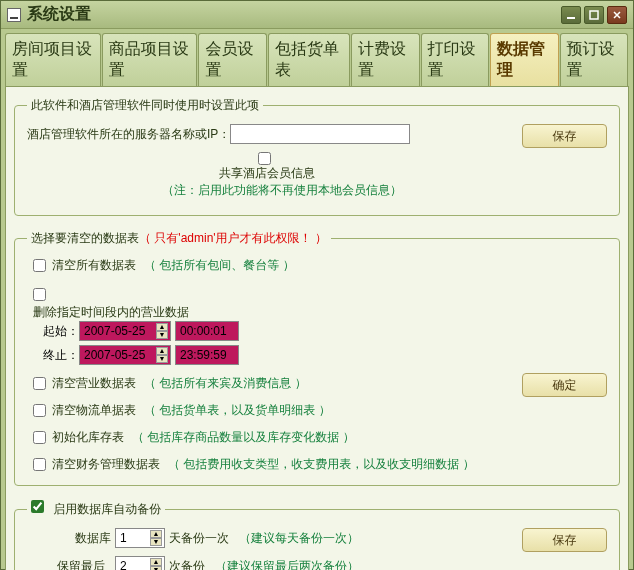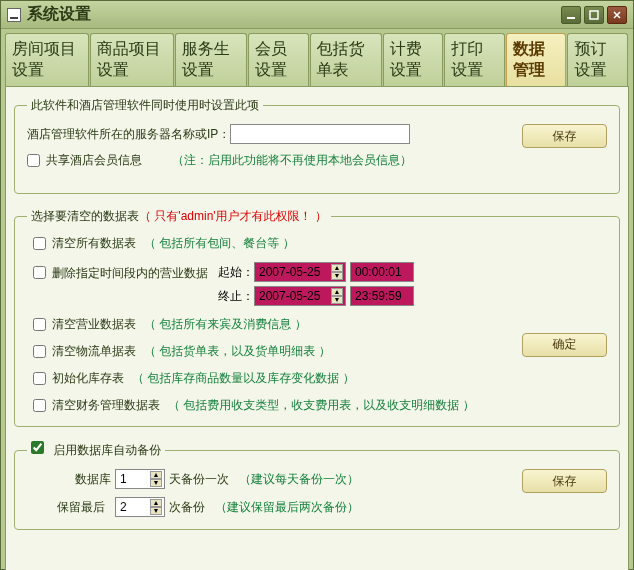--- a/index.html
+++ b/index.html
@@ -68,40 +68,39 @@
     <div class="win-btn close-btn">
         <svg viewBox="0 0 10 10">
           <path d="M2 2 L8 8 M8 2 L2 8" stroke="#fff" stroke-width="1.5"></path>
         </svg>
       </div>
   </div>
 
   <div class="tabs">
     <div class="tab">房间项目设置</div>
     <div class="tab">商品项目设置</div>
-    <div class="tab">服务生设置</div>
     <div class="tab">会员设置</div>
     <div class="tab">包括货单表</div>
     <div class="tab">计费设置</div>
     <div class="tab">打印设置</div>
     <div class="tab active">数据管理</div>
     <div class="tab">预订设置</div>
   </div>
 
   <div class="content">
 
     <fieldset>
       <legend>此软件和酒店管理软件同时使用时设置此项</legend>
       <div style="display:flex;">
         <div class="section1-main">
           <div class="row">
             <label>酒店管理软件所在的服务器名称或IP：</label>
             <input type="text" class="textfield" style="width: 180px;" value="">
           </div>
-          <div class="chk-row" style="margin-bottom:12px;">
+          <div class="chk-row" style="margin-bottom:4px;flex-direction:column;">
             <input type="checkbox" style="">
             <label>共享酒店会员信息</label>
             <span class="red" style="margin-left:30px;">（注：启用此功能将不再使用本地会员信息）</span>
           </div>
         </div>
         <div class="section1-right">
           <button class="btn">保存</button>
         </div>
       </div>
     </fieldset>
@@ -111,21 +110,21 @@
         <span>选择要清空的数据表</span><span class="red">（ 只有'admin'用户才有此权限！ ）</span>
       </legend>
       <div style="display:flex;">
         <div style="flex:1;">
           <div class="chk-row indent">
             <input type="checkbox" style="">
             <label>清空所有数据表</label>
             <span class="red" style="margin-left:8px;">（ 包括所有包间、餐台等 ）</span>
           </div>
 
-          <div class="chk-row indent" style="align-items:flex-start;">
+          <div class="chk-row indent" style="align-items:flex-start;flex-direction:column;">
             <input type="checkbox" style="margin-top: 4px;">
             <label style="margin-top:3px;">删除指定时间段内的营业数据</label>
             <div style="margin-left:10px;">
               <div class="row" style="margin-bottom:4px;">
                 <span class="time-label">起始：</span>
                 <div class="date-field">
                   <span>2007-05-25</span>
                   <div class="spin">
                       <div>▲</div>
                       <div>▼</div>

